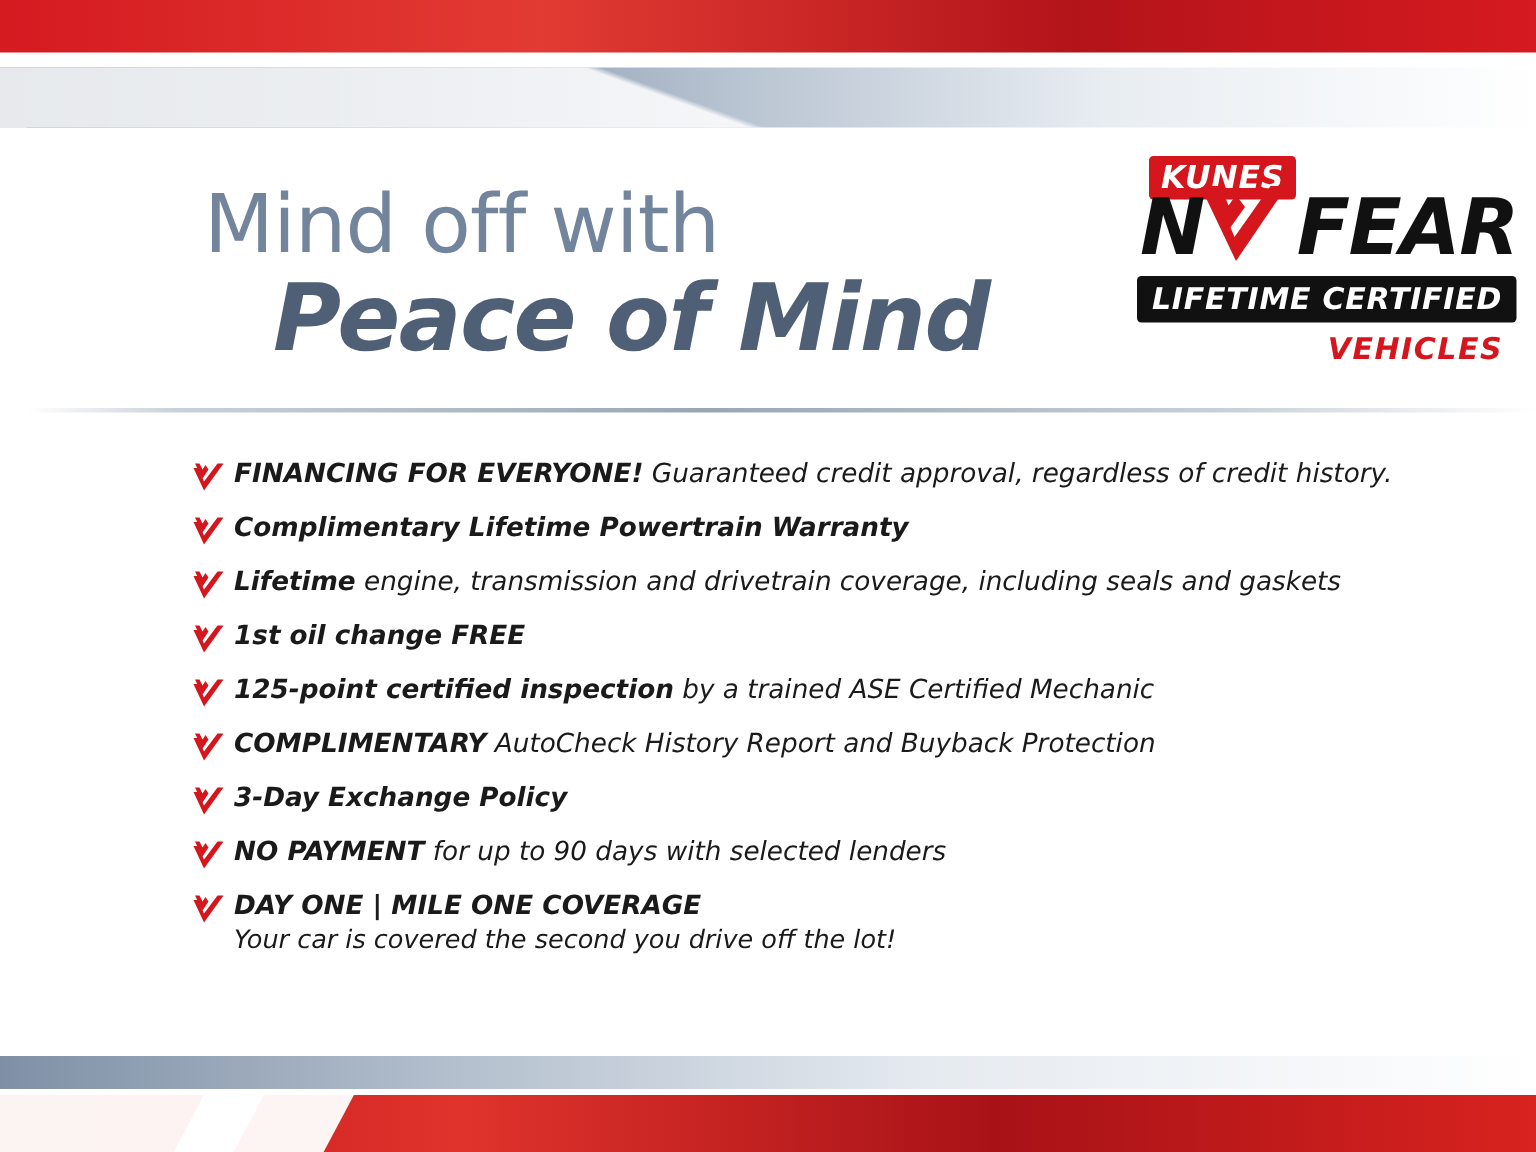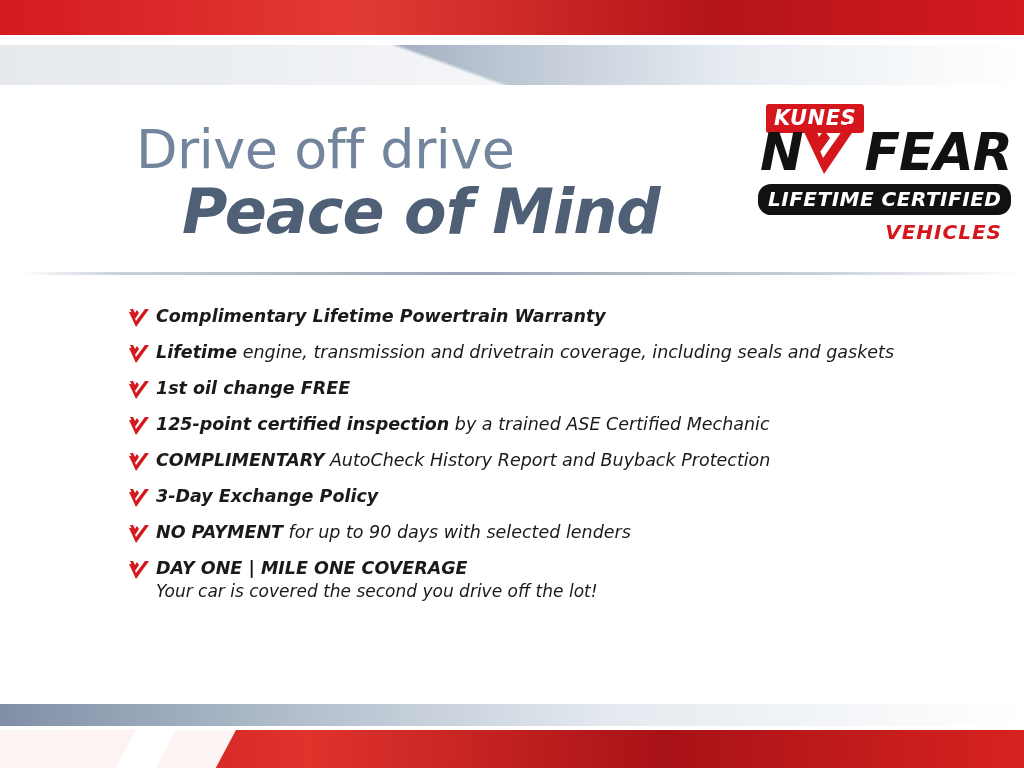--- a/index.html
+++ b/index.html
@@ -163,21 +163,21 @@
   .logo-lifetime {
     position: absolute;
     left: 2px; top: 80px;
     background: #111111;
     color: #ffffff;
     font-size: 20px;
     font-weight: bold;
     font-style: italic;
     letter-spacing: 0.5px;
     padding: 3px 10px 4px 10px;
-    border-radius: 13px;
+    border-radius: 3px;
     white-space: nowrap;
     font-family: "DejaVu Sans", sans-serif;
   }
   .logo-vehicles {
     position: absolute;
     right: 4px; top: 116px;
     color: #d5171d;
     font-size: 20px;
     font-weight: bold;
     font-style: italic;
@@ -227,40 +227,49 @@
 <body>
 
 <div class="page">
 
   <div class="top-red-bar"></div>
   <div class="top-steel-bar"></div>
   <div class="top-steel-wedge"></div>
   <div class="left-gutter"></div>
 
   <div class="headline">
-    <div class="headline-line1">Drive off drive</div>
+    <div class="headline-line1">Mind off with</div>
     <div class="headline-line2">Peace of Mind</div>
   </div>
   <div class="headline-rule"></div>
 
   <div class="logo">
     <div class="logo-kunes">KUNES</div>
     <div class="logo-nofear">
       <span>N</span><span style="padding-left:62px;">FEAR</span>
     </div>
     <svg class="logo-check" viewBox="0 0 62 58">
       <path d="M4 10 L24 52 L58 2 L47 2 L23 36 L12 10 Z" fill="#d5171d"></path>
       <path d="M6 2 L20 30 L30 16 L24 8 L19 15 L14 2 Z" fill="#d5171d"></path>
     </svg>
     <div class="logo-lifetime">LIFETIME CERTIFIED</div>
     <div class="logo-vehicles">VEHICLES</div>
   </div>
 
   <div class="benefits">
 
+    <div class="benefit-row">
+      <svg class="benefit-check" viewBox="0 0 22 20">
+        <path d="M1 4 L8 19 L21 1 L17 1 L8 13 L4 4 Z" fill="#d5171d"></path>
+        <path d="M2 1 L7 11 L11 5 L9 2 L7 5 L5 1 Z" fill="#d5171d"></path>
+      </svg>
+      <div class="benefit-text">
+        <b>FINANCING FOR EVERYONE!</b><span> Guaranteed credit approval, regardless of credit history.</span>
+      </div>
+    </div>
 
     <div class="benefit-row">
       <svg class="benefit-check" viewBox="0 0 22 20">
         <path d="M1 4 L8 19 L21 1 L17 1 L8 13 L4 4 Z" fill="#d5171d"></path>
         <path d="M2 1 L7 11 L11 5 L9 2 L7 5 L5 1 Z" fill="#d5171d"></path>
       </svg>
       <div class="benefit-text">
         <b>Complimentary Lifetime Powertrain Warranty</b><span></span>
       </div>
     </div>

